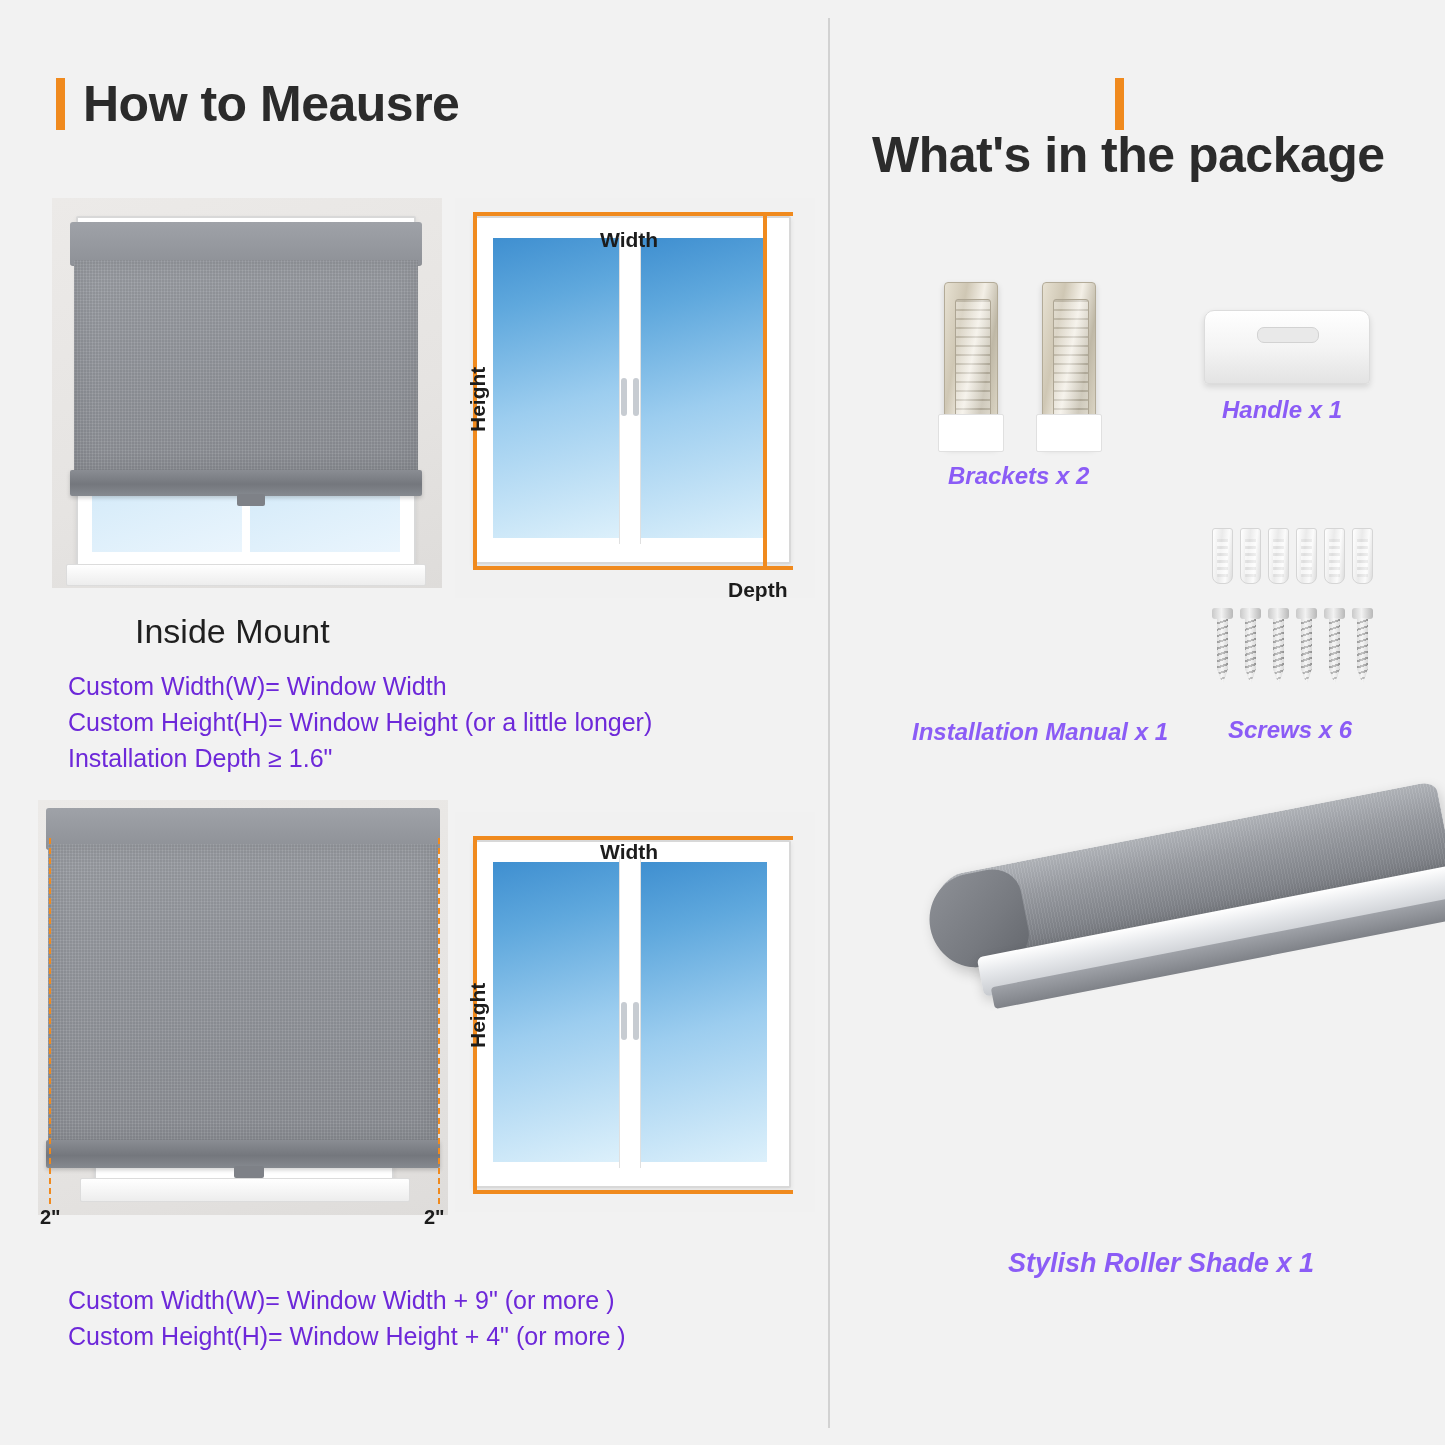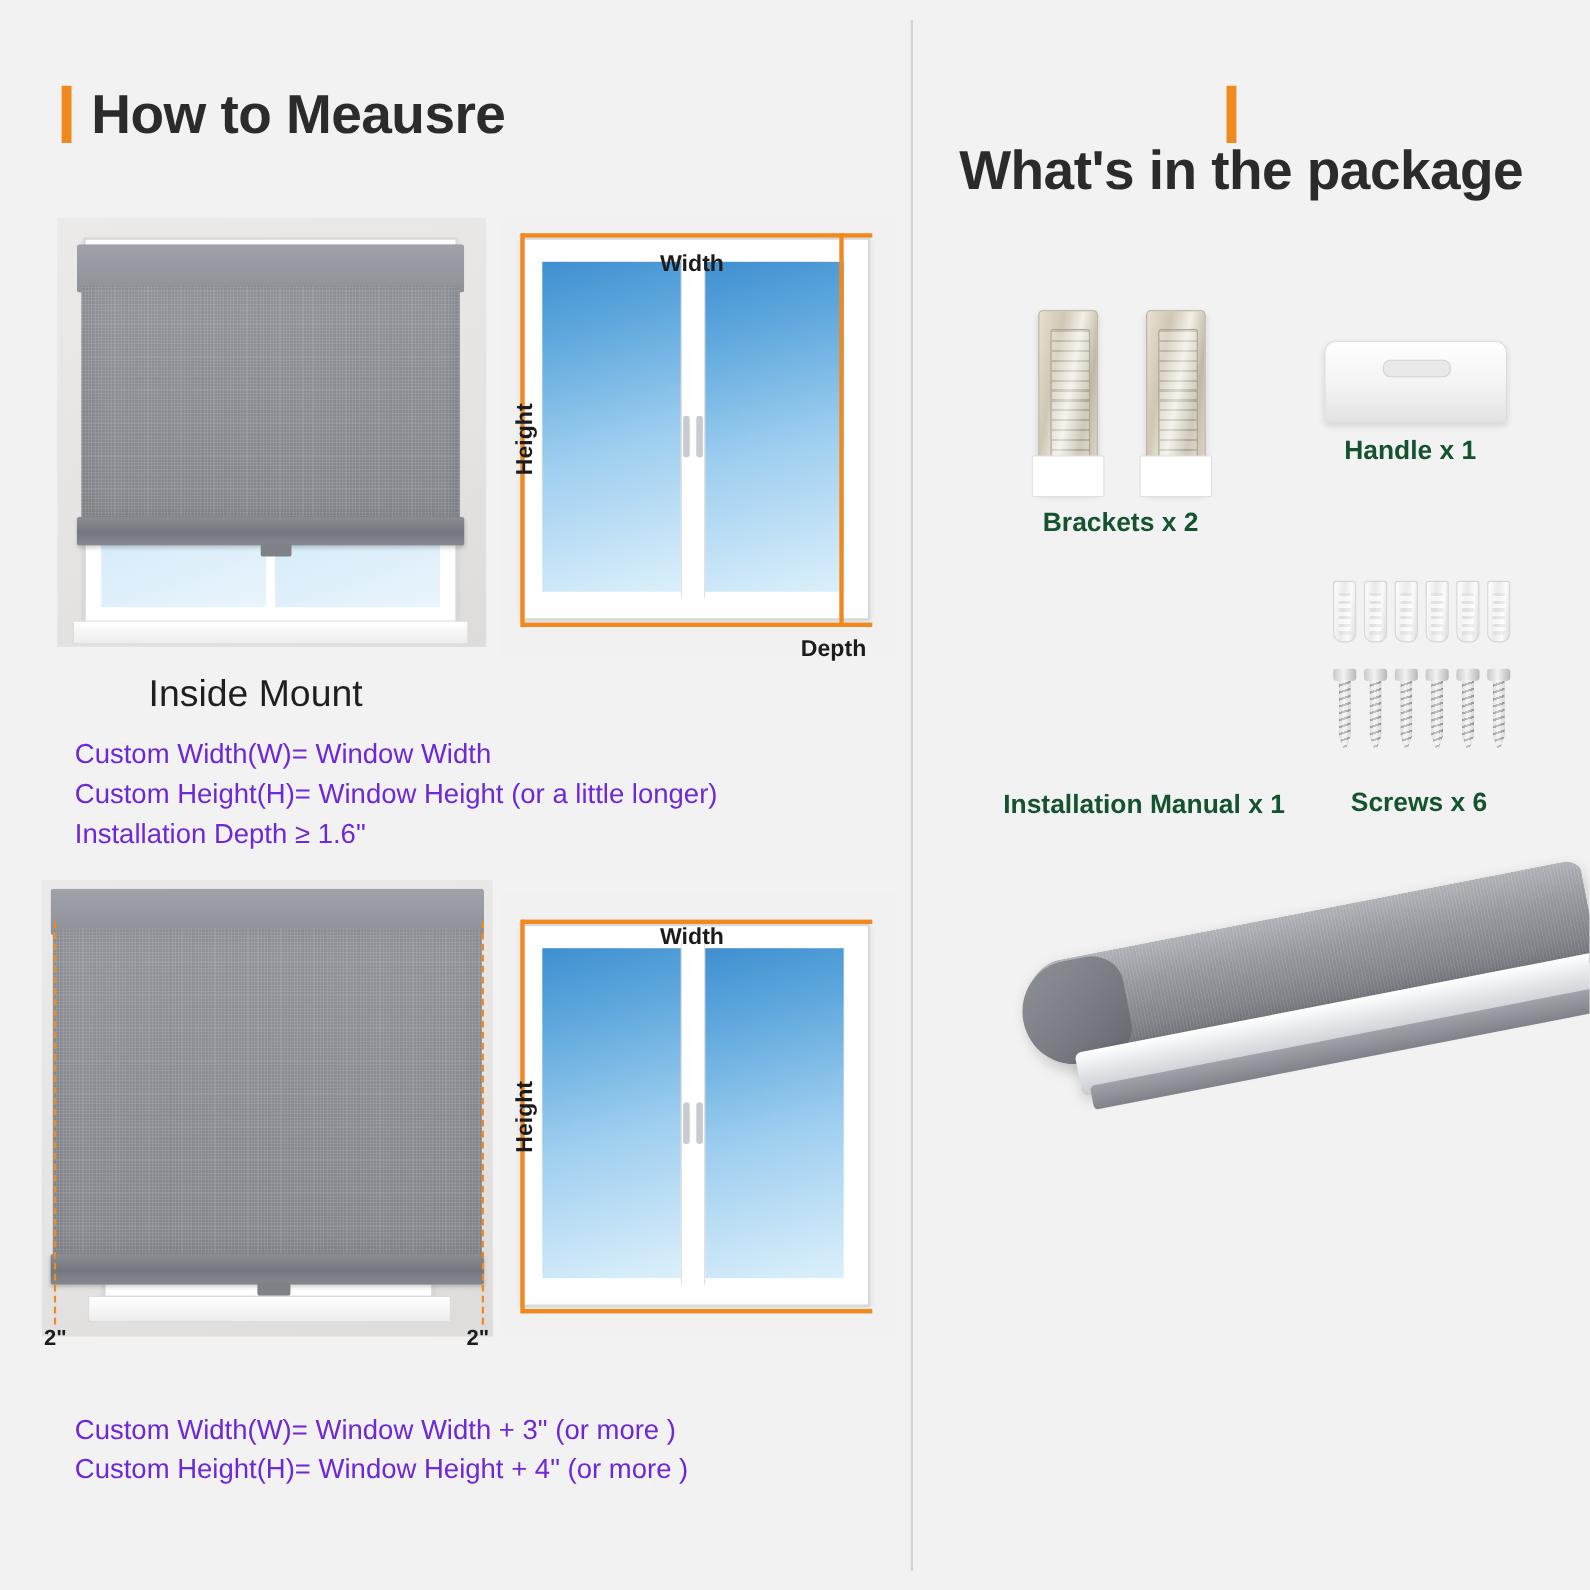--- a/index.html
+++ b/index.html
@@ -143,21 +143,22 @@
     font-size: 25px;
     color: #6d28d9;
     white-space: nowrap;
   }
 
   
   .pkg-caption {
     position: absolute;
     font-size: 24px;
     font-weight: bold;
-    color: #14532d;
+    font-style: italic;
+    color: #8b5cf6;
     white-space: nowrap;
   }
 
   .bracket {
     position: absolute;
     width: 54px;
     height: 165px;
     background: linear-gradient(100deg, #e7e1d2 0%, #cfc7b4 28%, #f3efe6 50%, #bfb8a6 72%, #e3ddcd 100%);
     border: 1px solid #b3ab98;
     border-radius: 4px;
@@ -393,21 +394,21 @@
     <div style="position:absolute; left:166px; top:190px; width:6px; height:38px; background:#c7ccd2; border-radius:3px;"></div>
     <div style="position:absolute; left:178px; top:190px; width:6px; height:38px; background:#c7ccd2; border-radius:3px;"></div>
 
     <div class="mark-line" style="left:20px; top:24px; width:318px; height:4px;"></div>
     <div class="mark-line" style="left:20px; top:378px; width:318px; height:4px;"></div>
     <div class="mark-line" style="left:18px; top:24px; width:4px; height:358px;"></div>
   </div>
   <div class="meas-label" style="left:600px; top:840px;">Width</div>
   <div class="meas-label vert" style="left:466px; top:1048px;">Height</div>
 
-  <div class="bullet" style="left:68px; top:1286px;">Custom Width(W)= Window Width + 3" (or more )</div>
+  <div class="bullet" style="left:68px; top:1286px;">Custom Width(W)= Window Width + 9" (or more )</div>
   <div class="bullet" style="left:68px; top:1322px;">Custom Height(H)= Window Height + 4" (or more )</div>
 
   <div class="bracket" style="left:944px; top:282px;"></div>
   <div class="bracket-foot" style="left:938px; top:414px; width:66px; height:38px;"></div>
   <div class="bracket" style="left:1042px; top:282px;"></div>
   <div class="bracket-foot" style="left:1036px; top:414px; width:66px; height:38px;"></div>
   <div class="pkg-caption" style="left:948px; top:462px;">Brackets x 2</div>
 
   <div class="handle-item" style="left:1204px; top:310px;"></div>
   <div class="pkg-caption" style="left:1222px; top:396px;">Handle x 1</div>
@@ -446,14 +447,15 @@
     <div class="shaft"></div>
   </div>
   <div class="pkg-caption" style="left:1228px; top:716px;">Screws  x 6</div>
 
   <div class="roller">
     <div class="tube"></div>
     <div class="cap"></div>
     <div class="rail2"></div>
     <div class="rail3"></div>
   </div>
+  <div class="pkg-caption" style="left:1008px; top:1248px; font-size:27px;">Stylish Roller Shade x 1</div>
 
 </div>
 
 </body></html>

